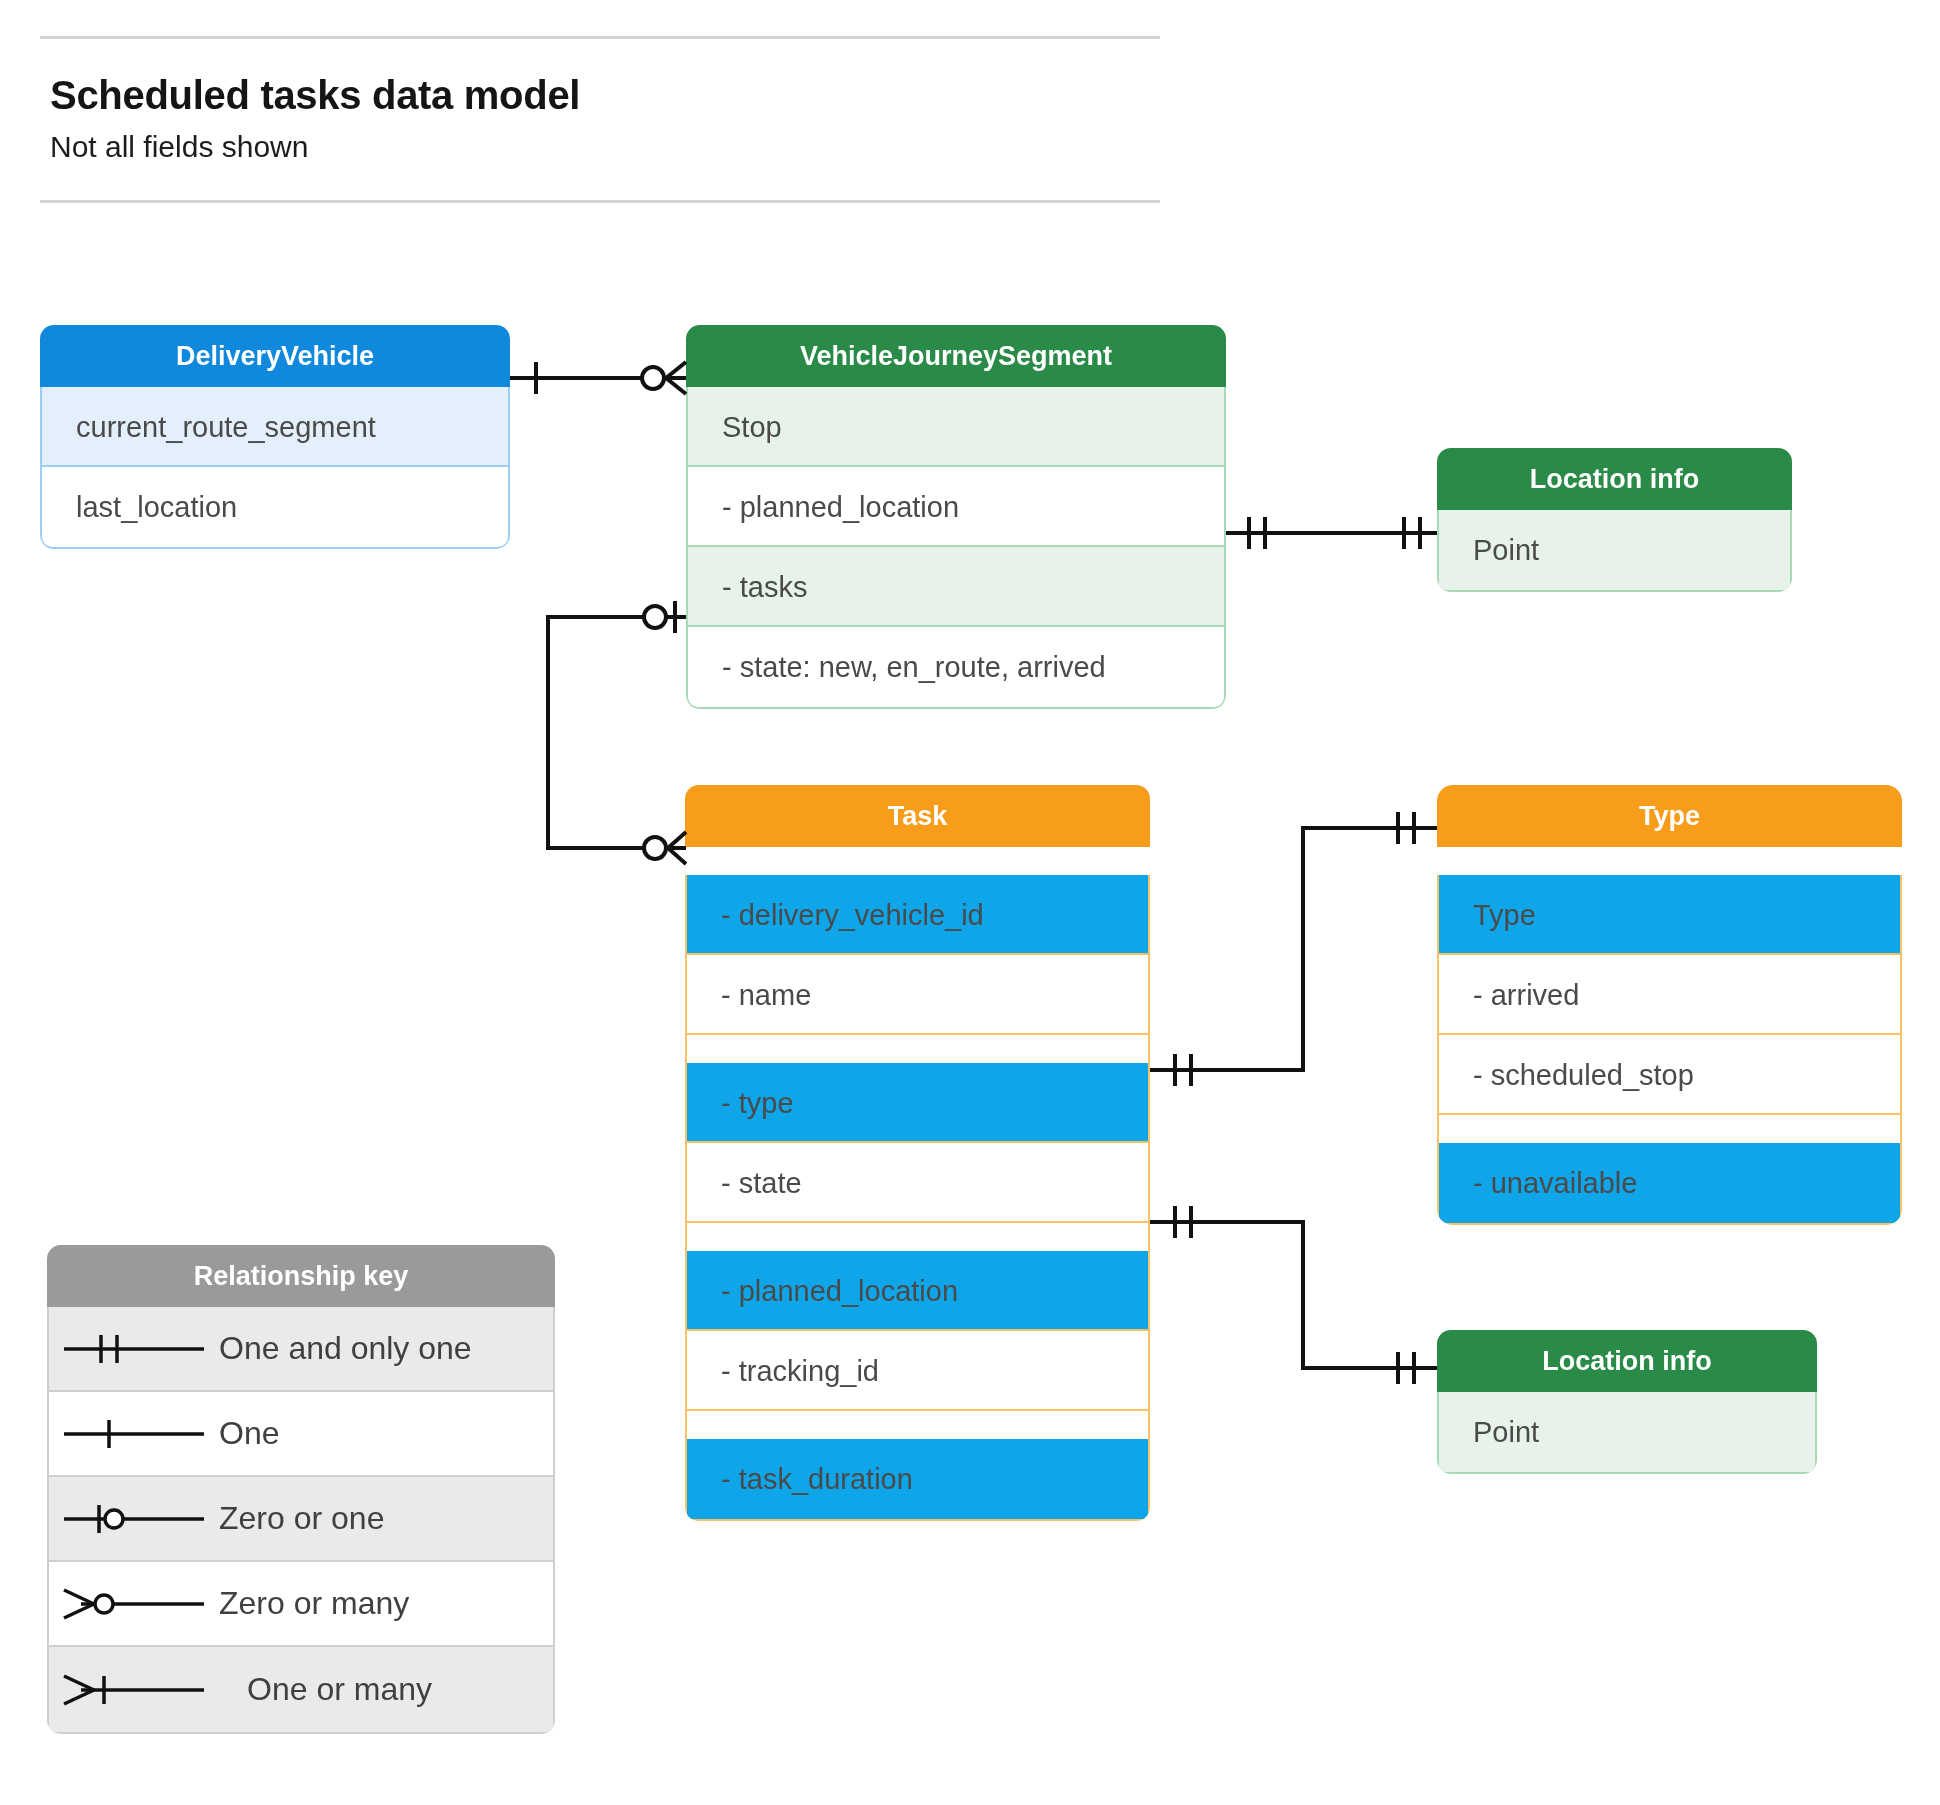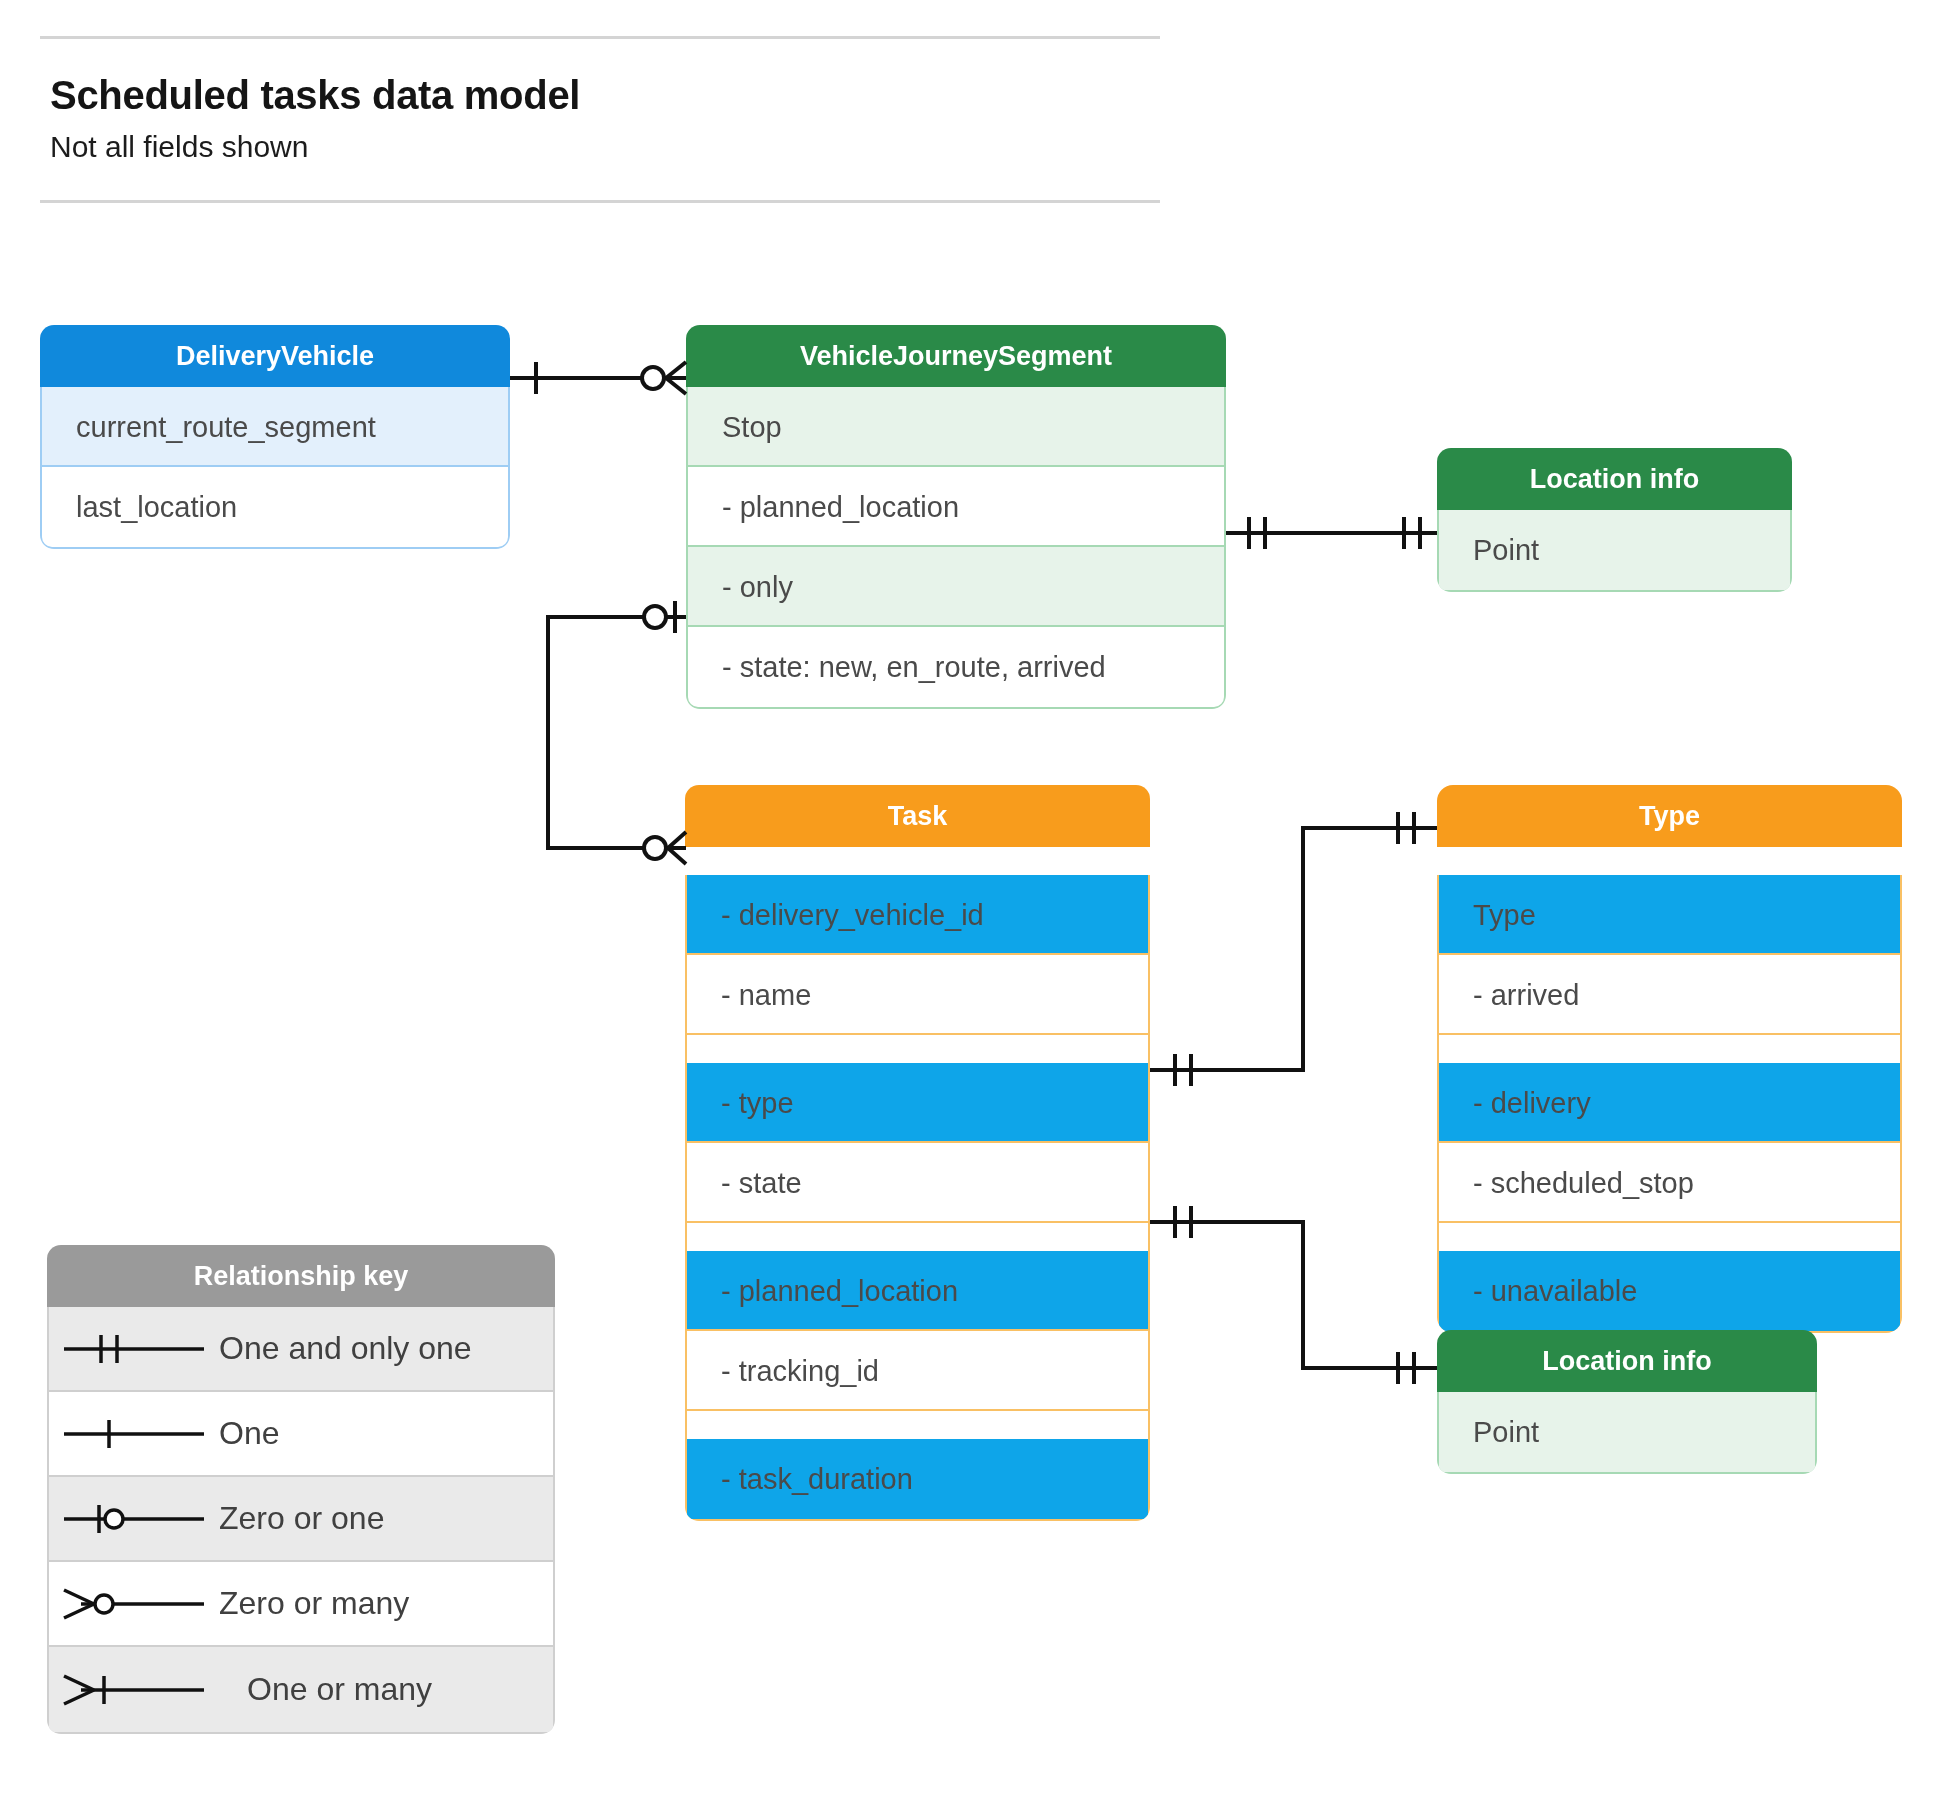--- a/index.html
+++ b/index.html
@@ -142,21 +142,21 @@
       <div class="erow alt">current_route_segment</div>
       <div class="erow">last_location</div>
     </div>
   </div>
 
   <div class="entity theme-green" style="left:686px; top:325px; width:540px;">
     <div class="ehead">VehicleJourneySegment</div>
     <div class="body">
       <div class="erow alt">Stop</div>
       <div class="erow">-  planned_location</div>
-      <div class="erow alt">- only</div>
+      <div class="erow alt">- tasks</div>
       <div class="erow">- state: new, en_route, arrived</div>
     </div>
   </div>
 
   <div class="entity theme-green" style="left:1437px; top:448px; width:355px;">
     <div class="ehead">Location info</div>
     <div class="body">
       <div class="erow alt">Point</div>
     </div>
   </div>
@@ -172,21 +172,20 @@
       <div class="erow">- tracking_id</div>
       <div class="erow alt">- task_duration</div>
     </div>
   </div>
 
   <div class="entity theme-orange" style="left:1437px; top:785px; width:465px;border-radius:16px;">
     <div class="ehead">Type</div>
     <div class="body">
       <div class="erow alt">Type</div>
       <div class="erow">-  arrived</div>
-      <div class="erow alt">-  delivery</div>
       <div class="erow">-  scheduled_stop</div>
       <div class="erow alt">-  unavailable</div>
     </div>
   </div>
 
   <div class="entity theme-green" style="left:1437px; top:1330px; width:380px;">
     <div class="ehead">Location info</div>
     <div class="body">
       <div class="erow alt">Point</div>
     </div>

